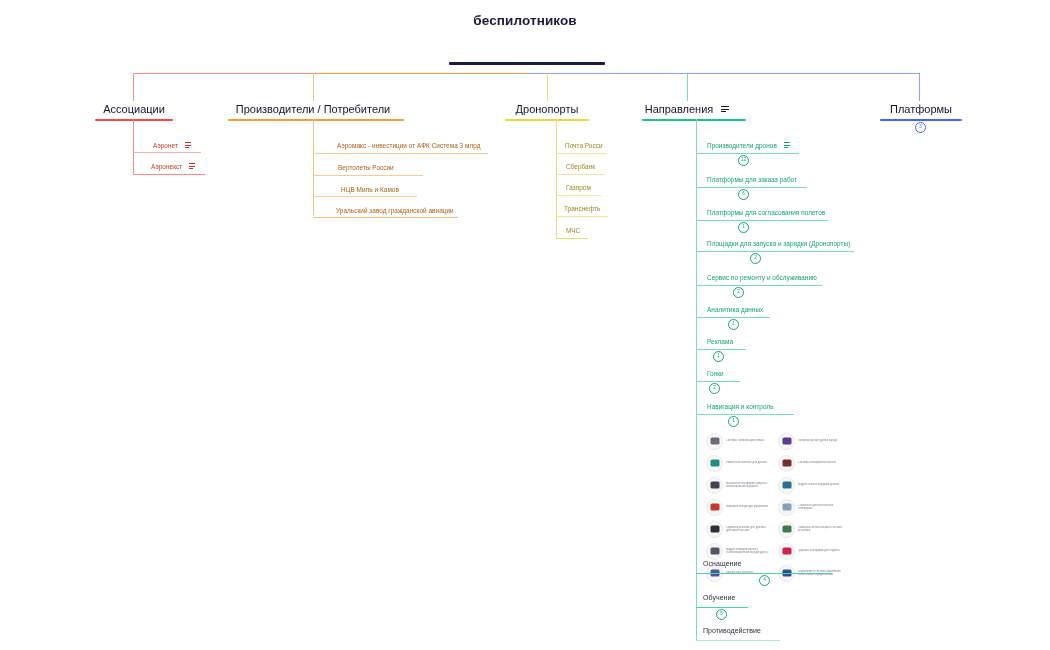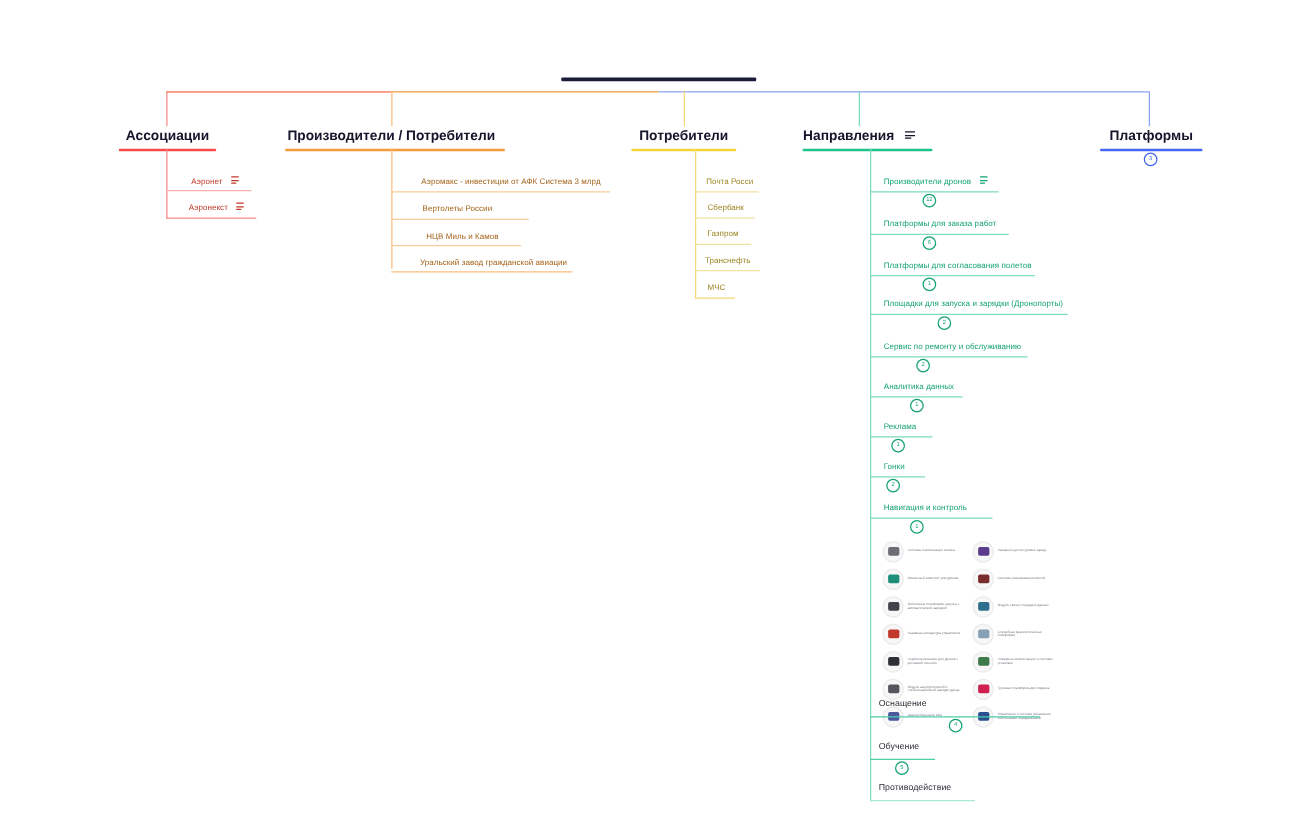--- a/index.html
+++ b/index.html
@@ -27,21 +27,21 @@
     position:absolute;
     left:449px;top:62px;width:156px;height:3px;
     background:#1b1b3a;
     border-radius:1px;
   }
 
   
   .branch-head{
     position:absolute;
     text-align:center;
-    font-size:11px;font-weight:bold;
+    font-size:11px;font-weight:normal;
     color:#14142b;
     white-space:nowrap;
   }
   .branch-head .hb{
     display:inline-block;
     vertical-align:middle;
     margin-left:5px;
     position:relative;
     top:-1px;
   }
@@ -135,20 +135,21 @@
     max-height:12px;
     letter-spacing:.02px;
   }
 </style>
 </head>
 <body>
 
 <div id="canvas"></div>
 
 <div class="root-title">
+  <div>беспилотников</div>
 </div>
 <div class="root-underline"></div>
 
 <div class="ln h" style="left:133px;top:73px;width:394px;background:#f59b3c;"></div>
 <div class="ln h" style="left:133px;top:73px;width:180px;background:#f98a8a;"></div>
 <div class="ln h" style="left:527px;top:73px;width:392px;background:#8aa4f5;"></div>
 
 <div class="ln v" style="left:133px;top:73px;height:28px;background:#f98a8a;"></div>
 <div class="ln v" style="left:313px;top:73px;height:28px;background:#f7bd7d;"></div>
 <div class="ln v" style="left:547px;top:73px;height:28px;background:#f2d97a;"></div>
@@ -195,21 +196,21 @@
   <span>НЦВ Миль и Камов</span>
 </div>
 <div class="leaf-rule" style="left:313px;top:196px;width:104px;background:#f7cb9b;"></div>
 
 <div class="leaf" style="left:336px;top:207px;color:#a3631a;">
   <span>Уральский завод гражданской авиации</span>
 </div>
 <div class="leaf-rule" style="left:313px;top:217px;width:145px;background:#f7bd7d;"></div>
 
 <div class="branch-head" style="left:482px;top:103px;width:130px;">
-  <span>Потребители</span>
+  <span>Дронопорты</span>
 </div>
 <div class="branch-underline" style="left:505px;top:119px;width:84px;background:#f5d33c;"></div>
 
 <div class="ln v" style="left:556px;top:119px;height:120px;background:#f2d97a;"></div>
 
 <div class="leaf" style="left:565px;top:142px;color:#9a8520;">
   <span>Почта Росси</span>
 </div>
 <div class="leaf-rule" style="left:556px;top:153px;width:51px;background:#f2e2a3;"></div>
 

